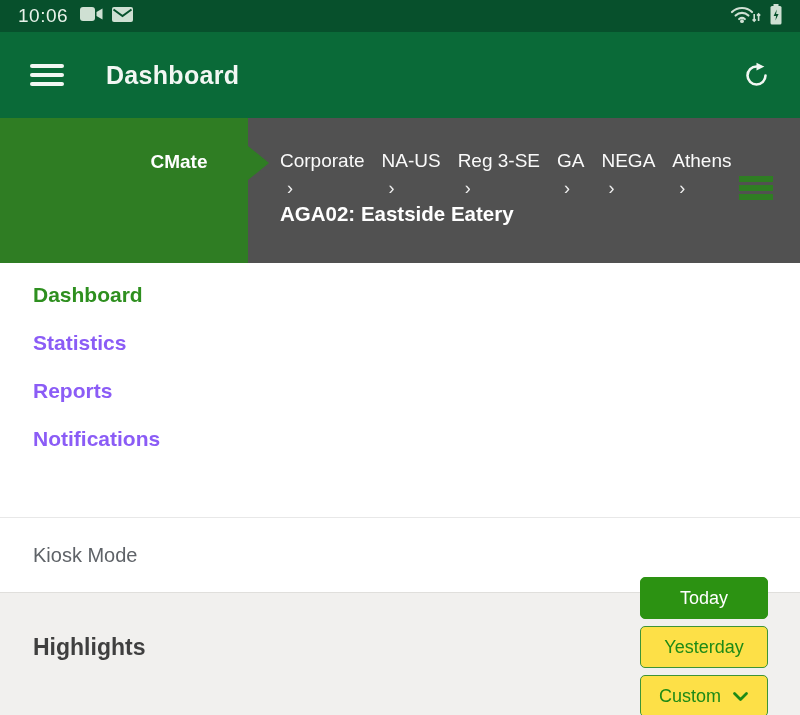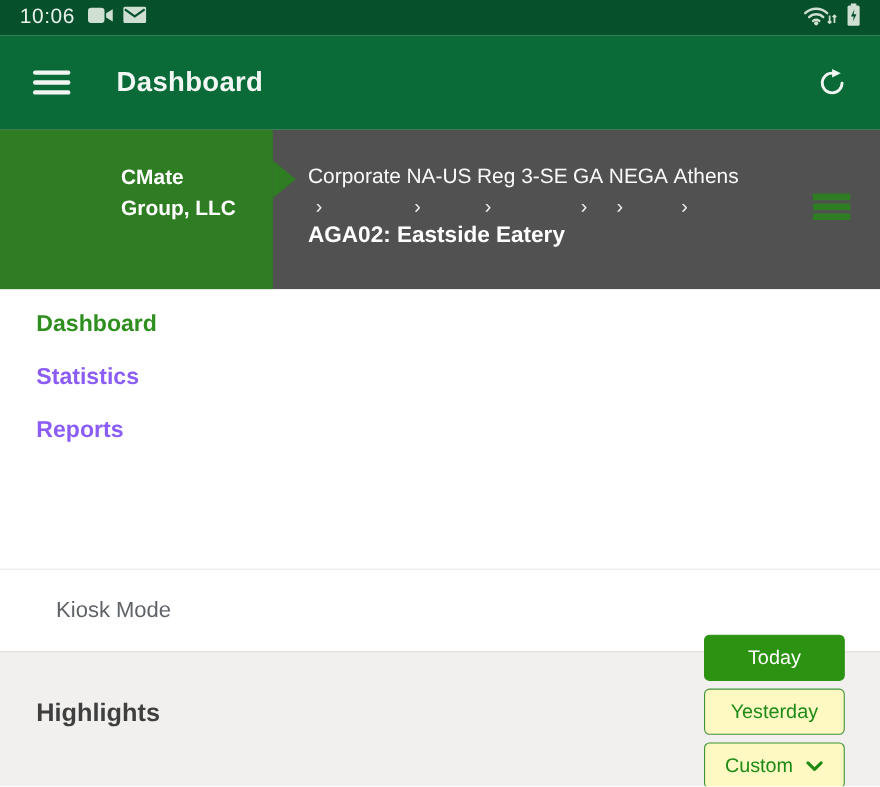--- a/index.html
+++ b/index.html
@@ -18,53 +18,53 @@
     display:flex; align-items:center; padding:0 30px; }
   .menu-btn { width:34px; display:flex; flex-direction:column; gap:5.5px; cursor:pointer; }
   .menu-btn .bar { height:3.8px; background:#F2F7F3; border-radius:2px; }
   .app-title { color:#F2F7F3; font-size:25px; font-weight:700; margin-left:42px; letter-spacing:0.3px; }
   .refresh-btn { margin-left:auto; cursor:pointer; display:flex; align-items:center; }
 
   
   .crumb-band { position:absolute; top:118px; left:0; width:800px; height:145px; background:#515151; }
   .org-panel { position:absolute; top:0; left:0; width:248px; height:145px; background:#2F7D23;
     padding:30px 0 0 110px; cursor:pointer; }
-  .org-line { color:#FFFFFF; font-size:19px; font-weight:700; line-height:27.5px; }
+  .org-line { color:#FFFFFF; font-size:19px; font-weight:700; line-height:27.5px;text-align:center; }
   .org-arrow { position:absolute; top:28px; left:248px; width:0; height:0;
     border-top:17px solid transparent; border-bottom:17px solid transparent; border-left:21px solid #2F7D23; }
   .crumb-area { position:absolute; top:30px; left:280px; width:460px; }
-  .crumbs { display:flex; flex-wrap:wrap; column-gap:5px; }
+  .crumbs { display:flex; flex-wrap:wrap; column-gap:17px; }
   .crumb { display:flex; flex-direction:column; cursor:pointer; }
   .crumb-label { color:#FAFAFA; font-size:19px; line-height:25px; }
   .crumb-sep { color:#F0F0F0; font-size:18px; line-height:22px; padding-left:7px; margin-top:4px; }
   .current-crumb { color:#FFFFFF; font-size:20.5px; font-weight:700; margin-top:3px; }
   .org-menu-btn { position:absolute; top:58px; right:27px; width:34px; display:flex; flex-direction:column; gap:3.4px; cursor:pointer; }
   .org-menu-btn .bar { height:5.6px; background:#2F7D23; }
 
   
   .nav-panel { position:absolute; top:263px; left:0; width:800px; height:255px; background:#ffffff;
     border-bottom:1px solid #E8E8E8; padding-top:8px; }
   .nav-item { height:48px; display:flex; align-items:center; padding-left:33px;
     font-size:21px; font-weight:700; color:#8b5cf6; cursor:pointer; }
   .nav-item.active { color:#2E8F1F; }
 
   .kiosk-row { position:absolute; top:519px; left:0; width:800px; height:73px; background:#ffffff;
-    display:flex; align-items:center; padding-left:51px; font-size:20px; color:#5F6368; cursor:pointer; }
+    display:flex; align-items:center; padding-left:33px; font-size:20px; color:#5F6368; cursor:pointer; }
 
   
   .highlights-section { position:absolute; top:592px; left:0; width:800px; height:123px;
     background:#F1F0EE; border-top:1px solid #E0DFDC; }
   .highlights-header { position:absolute; top:33px; left:0; width:800px; height:42px;
     display:flex; align-items:center; padding:0 32px 0 33px; }
   .highlights-title { font-size:23px; font-weight:700; color:#3F3F3F; }
   .filter-group { margin-left:auto; display:flex; gap:7px;flex-direction:column; }
   .filter-btn { height:42px; border-radius:5px; font-family:"Liberation Sans", sans-serif;
     font-size:18px; display:flex; align-items:center; justify-content:center; cursor:pointer; }
   .filter-btn.selected { background:#2C9212; color:#FFFFFF; border:1px solid #2C9212; padding:0 21px; }
-  .filter-btn.outlined { background:#fef9c3; color:#1E8A16; border:1px solid #3E9437; padding:0 18px; }
+  .filter-btn.outlined { background:#fde047; color:#1E8A16; border:1px solid #3E9437; padding:0 18px; }
   .filter-btn .chev { margin-left:11px; display:flex; align-items:center; }
 </style>
 </head>
 <body>
 
 <div class="screen">
 
   <div class="status-bar">
     <span class="status-time">10:06</span>
     <span class="status-left-icons">
@@ -113,21 +113,20 @@
       <svg width="27" height="27" viewBox="0 0 24 24">
         <path d="M12 4 A8 8 0 1 0 20 12" fill="none" stroke="#F2F7F3" stroke-width="2.3" stroke-linecap="round"></path>
         <path d="M12 0.6 L12 7.6 L19 4.1 Z" fill="#F2F7F3"></path>
       </svg>
     </div>
   </div>
 
   <div class="crumb-band">
     <div class="org-panel">
       <div class="org-line">CMate</div>
-      <div class="org-line">Group, LLC</div>
     </div>
     <div class="org-arrow"></div>
 
     <div class="crumb-area">
       <div class="crumbs">
         <span class="crumb">
           <span class="crumb-label">Corporate</span>
           <span class="crumb-sep">›</span>
         </span>
         <span class="crumb">
@@ -158,20 +157,21 @@
       <div class="bar"></div>
         <div class="bar"></div>
         <div class="bar"></div>
     </div>
   </div>
 
   <div class="nav-panel">
     <div class="nav-item active">Dashboard</div>
     <div class="nav-item">Statistics</div>
     <div class="nav-item">Reports</div>
+    <div class="nav-item">Notifications</div>
   </div>
 
   <div class="kiosk-row">Kiosk Mode</div>
 
   <div class="highlights-section">
     <div class="highlights-header">
       <div class="highlights-title">Highlights</div>
       <div class="filter-group">
         <button class="filter-btn selected">Today</button>
         <button class="filter-btn outlined">Yesterday</button>

